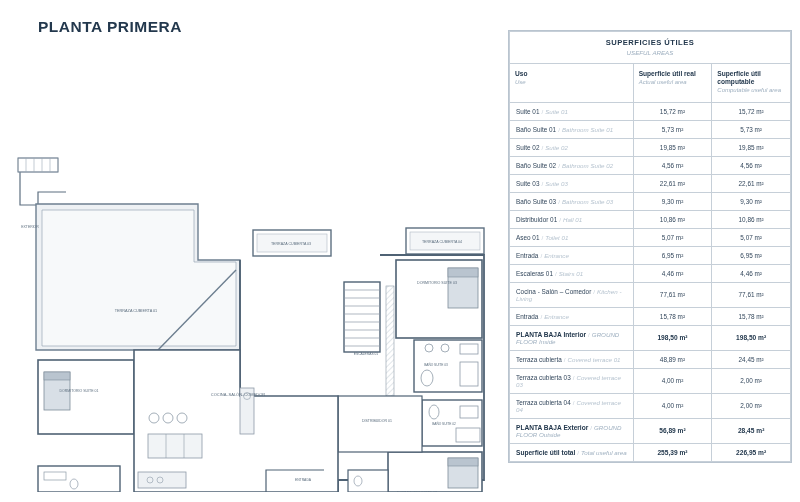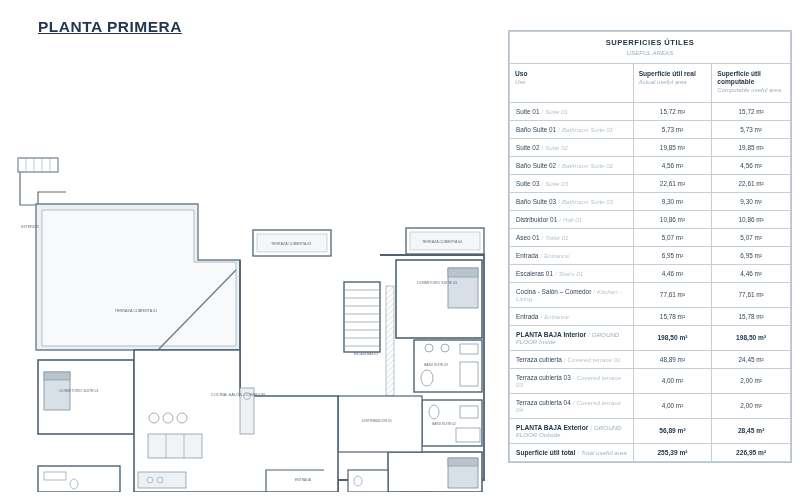--- a/index.html
+++ b/index.html
@@ -7,21 +7,21 @@
     width:800px;height:502px;
     background:#ffffff;
     font-family:"Liberation Sans", sans-serif;
     color:#2b3b4e;
     overflow:hidden;
     position:relative;
   }
   
   #title-block{position:absolute;left:38px;top:18px;}
   #title-main{
-    font-size:15.5px;font-weight:bold;letter-spacing:.5px;color:#23384d;text-decoration:underline;
+    font-size:15.5px;font-weight:bold;letter-spacing:.5px;color:#23384d;
   }
   #title-sub{
     font-size:13px;font-style:italic;color:#6e8aa6;margin-top:6px;letter-spacing:.3px;
   }
 
   
   #plan{
     position:absolute;left:8px;top:100px;width:490px;height:390px;
   }
   #plan svg{display:block;}

